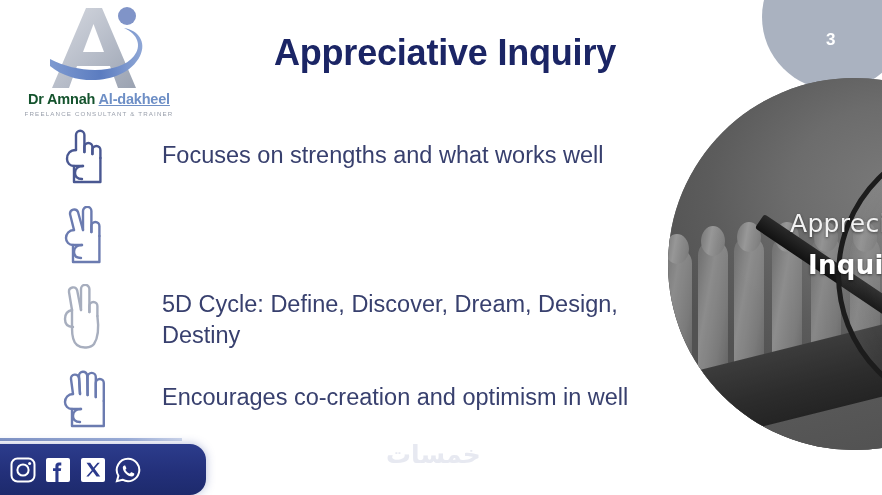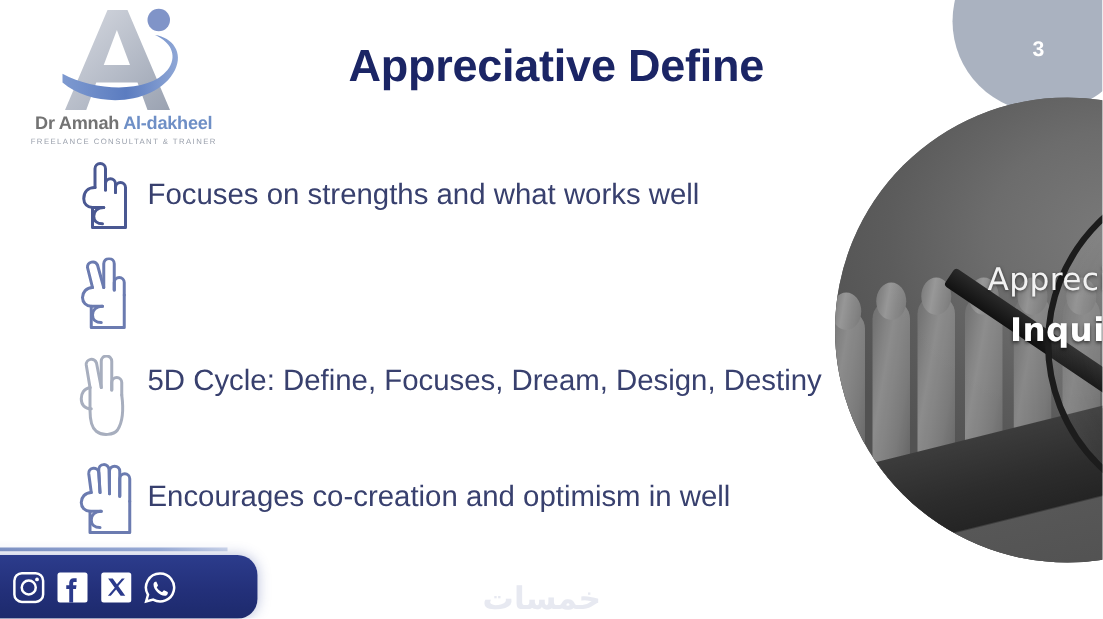--- a/index.html
+++ b/index.html
@@ -90,37 +90,37 @@
     font-family:"DejaVu Sans", sans-serif;
   }
 
   
   .brand{position:absolute;left:14px;top:4px;width:170px;z-index:6;}
   .brand-mark{position:relative;height:88px;}
   .brand-name{
     text-align:center;font-size:14.5px;font-weight:bold;
     letter-spacing:-.2px;line-height:1.1;white-space:nowrap;
   }
-  .bn-dark{color:#737373;}
-  .bn-blue{color:#6e8fc6;}
+  .bn-dark{color:#14532d;}
+  .bn-blue{color:#6e8fc6;text-decoration:underline;}
   .brand-tag{
     text-align:center;font-size:6.2px;color:#9aa0ac;letter-spacing:1.15px;
     margin-top:2px;white-space:nowrap;
   }
 
   
   .slide-title{
     position:absolute;left:190px;top:32px;width:510px;z-index:5;
     text-align:center;color:#1b2565;font-weight:bold;font-size:36px;
     letter-spacing:-.2px;
   }
 
   
   .bullets{position:absolute;left:58px;top:128px;width:620px;z-index:5;}
-  .bullet{display:flex;align-items:flex-start;margin-bottom:16px;}
+  .bullet{display:flex;align-items:flex-start;margin-bottom:16px;gap:44px;}
   .bullet .hand{width:54px;flex:0 0 54px;}
   .bullet .hand svg{display:block;}
   .bullet .btext{
     color:#38406e;font-size:23.5px;line-height:1.32;padding-top:12px;
     padding-left:6px;
   }
   .b3 .btext{padding-top:5px;}
 
   
   .hairline{
@@ -133,21 +133,21 @@
     background:linear-gradient(180deg,#2c3c8c 0%,#23307a 55%,#1d2a6c 100%);
     border-radius:0 16px 16px 0;z-index:7;
     display:flex;align-items:center;gap:9px;padding-left:24px;
     box-shadow:0 0 10px rgba(40,60,150,.35);
   }
   .soc{width:26px;height:26px;flex:0 0 26px;}
   .soc svg{display:block;}
 
   
   .watermark{
-    position:absolute;left:386px;top:464px;z-index:4;
+    position:absolute;left:386px;top:440px;z-index:4;
     color:#e7e9f1;font-size:25px;font-weight:bold;
     font-family:"DejaVu Sans", sans-serif;
     direction:rtl;
   }
 </style>
 </head>
 <body>
 
 <div class="slide">
 
@@ -195,21 +195,21 @@
         <path d="M36 62 C62 84, 112 80, 126 52 C133 38, 124 26, 110 24
                  C124 30, 128 42, 120 52 C106 70, 64 70, 36 55 Z" fill="url(#gSw)"></path>
 
         <circle cx="113" cy="12" r="9" fill="#8094c8"></circle>
       </svg>
     </div>
     <div class="brand-name"><span class="bn-dark">Dr Amnah </span><span class="bn-blue">Al-dakheel</span></div>
     <div class="brand-tag">FREELANCE CONSULTANT &amp; TRAINER</div>
   </div>
 
-  <div class="slide-title">Appreciative Define</div>
+  <div class="slide-title">Appreciative Inquiry</div>
 
   <div class="bullets">
 
     <div class="bullet b1">
       <span class="hand">
         <svg width="54" height="62" viewBox="0 0 54 62" fill="none" stroke="#4a5892" stroke-width="2.4" stroke-linejoin="round" stroke-linecap="round">
           <path d="M18 22 L18 7 a4.2 4.2 0 0 1 8.4 0 L26.4 24"></path>
           <path d="M26.4 24 L26.4 19 a4 4 0 0 1 8 0 L34.4 26"></path>
           <path d="M34.4 26 L34.4 22 a4 4 0 0 1 8 0 L42.4 30"></path>
           <path d="M18 22 C12 22, 9 26, 9 31 C9 35, 12 38, 16 38 L25 38"></path>
@@ -236,21 +236,21 @@
     <div class="bullet b3">
       <span class="hand">
         <svg width="54" height="70" viewBox="0 0 54 70" fill="none" stroke="#a7aebe" stroke-width="2.4" stroke-linejoin="round" stroke-linecap="round">
           <path d="M14 26 L11 8 a4.2 4.2 0 0 1 8.2 -1.6 L23 26"></path>
           <path d="M23 26 L23 5 a4.2 4.2 0 0 1 8.4 0 L31.4 28"></path>
           <path d="M31.4 28 L31.4 22 a4 4 0 0 1 8 0 L39.4 32"></path>
           <path d="M14 26 C9 27, 7 31, 7 35 C7 40, 10 43, 15 43"></path>
           <path d="M39.4 32 C41 44, 40 54, 36 60 C33 64, 24 65, 19 61 C15 58, 14 50, 14 44 L14 26"></path>
         </svg>
       </span>
-      <span class="btext">5D Cycle: Define, Focuses, Dream, Design, Destiny</span>
+      <span class="btext">5D Cycle: Define, Discover, Dream, Design, Destiny</span>
     </div>
 
     <div class="bullet b4">
       <span class="hand">
         <svg width="54" height="62" viewBox="0 0 54 62" fill="none" stroke="#6b7bb0" stroke-width="2.4" stroke-linejoin="round" stroke-linecap="round">
           <path d="M15 24 L13 9 a4 4 0 0 1 8 -0.8 L22 24"></path>
           <path d="M22 24 L21 6 a4.1 4.1 0 0 1 8.2 -0.4 L29.6 25"></path>
           <path d="M29.6 25 L29.6 7 a4.1 4.1 0 0 1 8.2 0 L37.8 27"></path>
           <path d="M37.8 27 L37.8 13 a4 4 0 0 1 8 0 L45.8 31"></path>
           <path d="M15 24 C10 24, 7 28, 7 32 C7 36, 10 39, 14 39 L23 39"></path>

